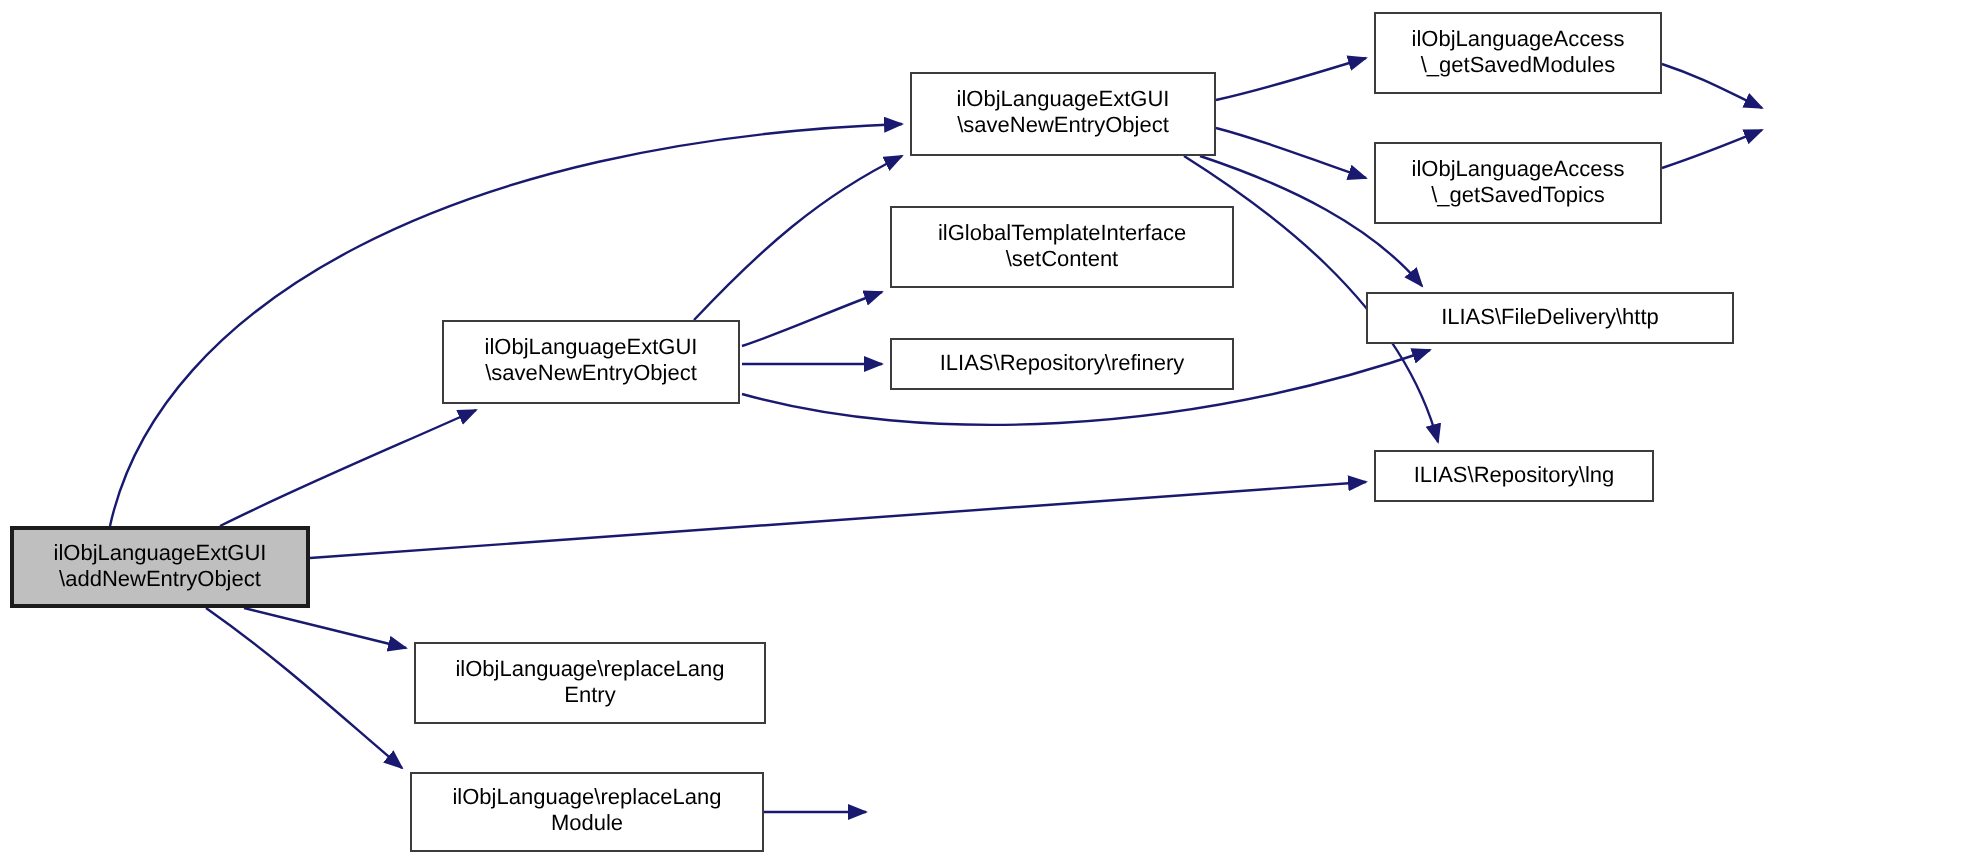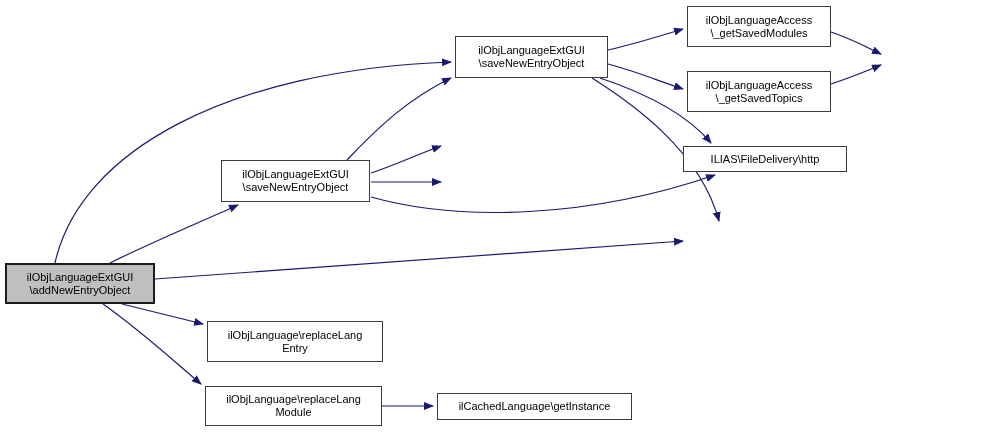--- a/index.html
+++ b/index.html
@@ -76,45 +76,52 @@
   <div class="node" style="left:221px;top:160px;width:149px;height:42px">
     <span>ilObjLanguageExtGUI</span>
     <span>\saveNewEntryObject</span>
   </div>
 
   <div class="node" style="left:455px;top:36px;width:153px;height:42px">
     <span>ilObjLanguageExtGUI</span>
     <span>\saveNewEntryObject</span>
   </div>
 
+  <div class="node" style="left:445px;top:103px;width:172px;height:41px">
+    <span>ilGlobalTemplateInterface</span>
+    <span>\setContent</span>
+  </div>
 
+  <div class="node" style="left:445px;top:169px;width:172px;height:26px">
+    <span>ILIAS\Repository\refinery</span>
+  </div>
 
   <div class="node" style="left:687px;top:6px;width:144px;height:41px">
     <span>ilObjLanguageAccess</span>
     <span>\_getSavedModules</span>
   </div>
 
   <div class="node" style="left:687px;top:71px;width:144px;height:41px">
     <span>ilObjLanguageAccess</span>
     <span>\_getSavedTopics</span>
   </div>
 
 
-  <div class="node" style="left:683px;top:146px;width:164px;height:26px">
+  <div class="node" style="left:683px;top:146px;width:184px;height:26px">
     <span>ILIAS\FileDelivery\http</span>
   </div>
 
+  <div class="node" style="left:687px;top:225px;width:140px;height:26px">
+    <span>ILIAS\Repository\lng</span>
+  </div>
 
   <div class="node" style="left:207px;top:321px;width:176px;height:41px">
     <span>ilObjLanguage\replaceLang</span>
     <span>Entry</span>
   </div>
 
   <div class="node" style="left:205px;top:386px;width:177px;height:40px">
     <span>ilObjLanguage\replaceLang</span>
     <span>Module</span>
   </div>
 
-  <div class="node" style="left:437px;top:393px;width:195px;height:27px">
-    <span>ilCachedLanguage\getInstance</span>
-  </div>
 
 </div>
 
 </body></html>

